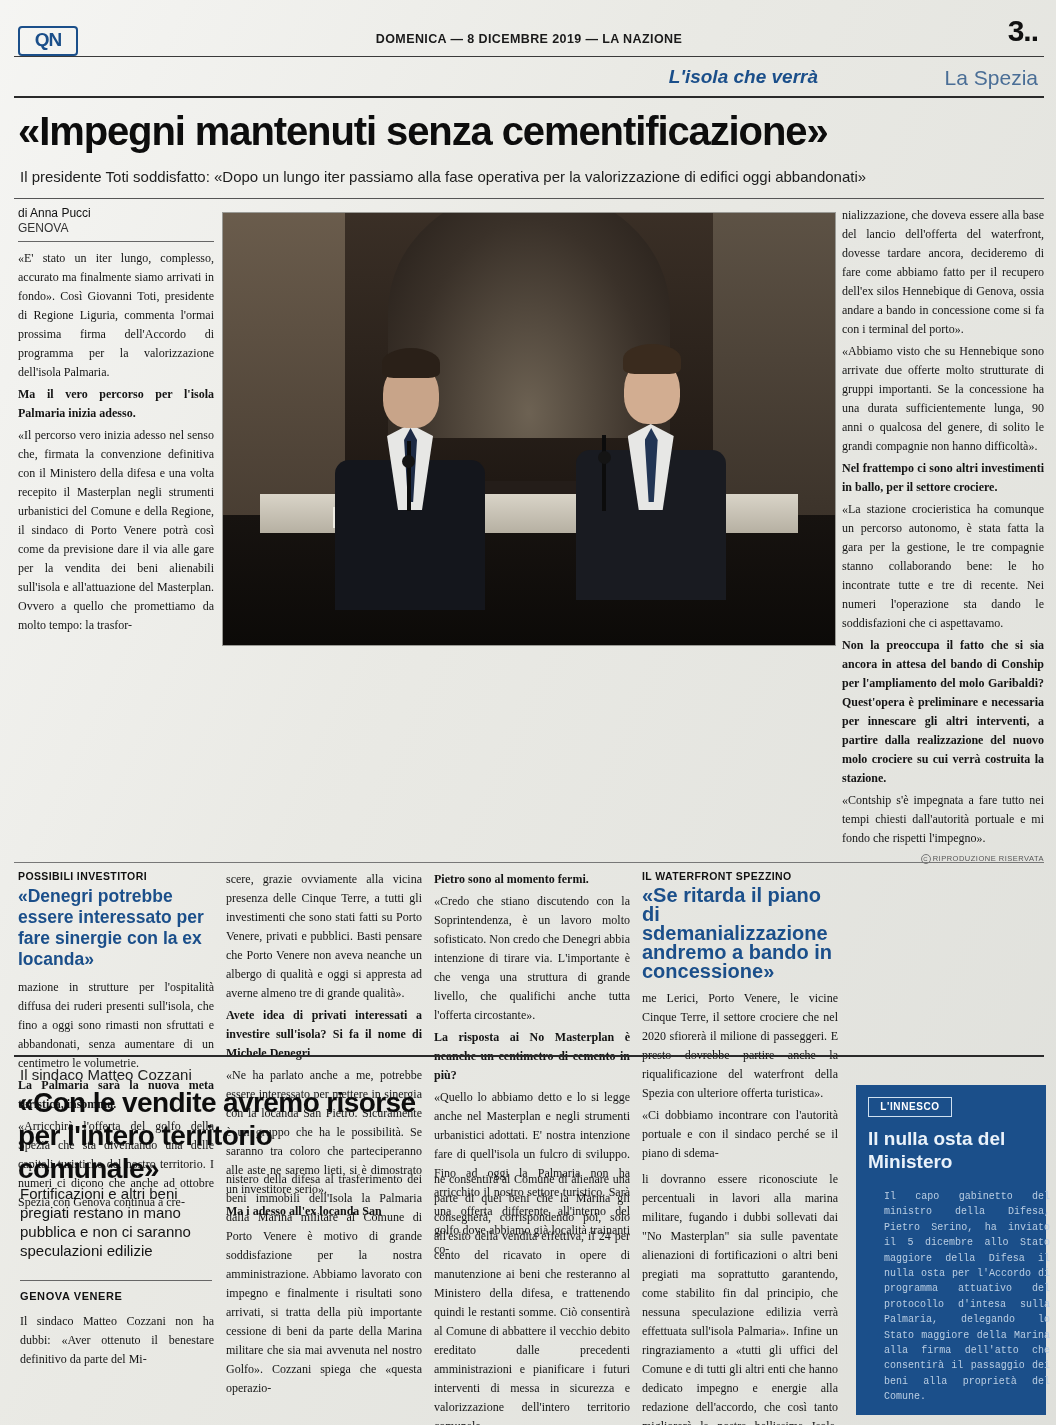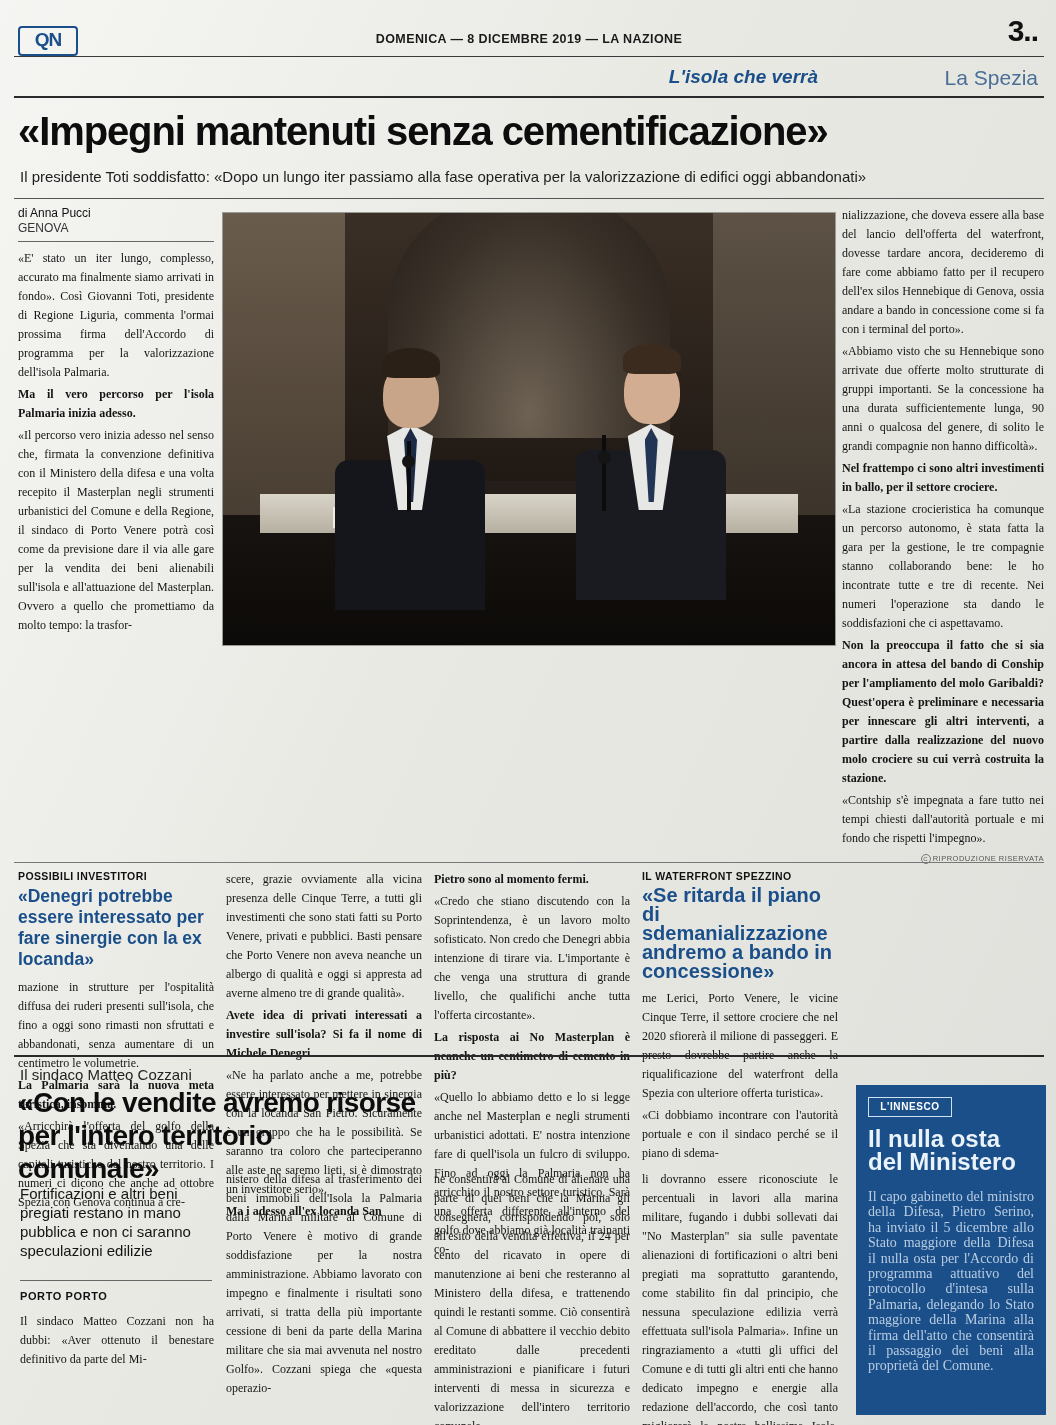--- a/index.html
+++ b/index.html
@@ -93,24 +93,24 @@
   .lc3{left:420px;top:108px;width:196px;}
   .lc4{left:628px;top:108px;width:196px;}
 
   
   .innesco{position:absolute;left:842px;top:1075px;width:190px;height:330px;
       background:#1b4f8a;color:#fff;}
   .innesco .tag{position:absolute;left:12px;top:12px;width:82px;height:18px;
       border:1px solid #cfe0f0;color:#fff;font-family:"Liberation Sans",sans-serif;
       font-size:10px;font-weight:bold;letter-spacing:0.6px;text-align:center;line-height:18px;}
   .innesco .ttl{position:absolute;left:12px;top:42px;width:168px;
-      font-family:"Liberation Sans",sans-serif;font-weight:bold;font-size:24px;
+      font-family:"Liberation Sans",sans-serif;font-weight:bold;font-size:19px;
       line-height:23px;color:#eaf2fa;}
-  .innesco .txt{position:absolute;left:12px;top:104px;width:166px;
-      font-family:Liberation Serif, serif;font-size:14px;line-height:15.4px;
+  .innesco .txt{position:absolute;left:28px;top:104px;width:166px;
+      font-family:Liberation Mono, monospace;font-size:10px;line-height:15.4px;
       color:#b9cde2;text-align:justify;}
 
   .repro{font-family:"Liberation Sans",sans-serif;font-size:7.5px;color:#555;
       letter-spacing:0.5px;text-align:right;margin-top:6px;}
   .repro .c{display:inline-block;border:1px solid #777;border-radius:50%;
       width:8px;height:8px;line-height:8px;text-align:center;font-size:6px;margin-right:2px;}
 
   
   .ph{position:absolute;inset:0;background:#241d19;}
   .ph .wallL{position:absolute;left:0;top:0;width:26%;height:100%;
@@ -253,21 +253,21 @@
       </div>
     </div>
   </div>
 
   <div class="rule-lower"></div>
   <div class="lower">
     <div class="lower-kicker">Il sindaco Matteo Cozzani</div>
     <div class="lower-head">«Con le vendite avremo risorse per l'intero territorio comunale»</div>
     <div class="lower-stand">Fortificazioni e altri beni pregiati restano in mano pubblica e non ci saranno speculazioni edilizie</div>
     <div class="lower-rule"></div>
-    <div class="lower-sub">PORTO PORTO</div>
+    <div class="lower-sub">GENOVA VENERE</div>
 
     <div class="lc lc1">
       <p class="t">Il sindaco Matteo Cozzani non ha dubbi: «Aver ottenuto il benestare definitivo da parte del Mi-</p>
     </div>
     <div class="lc lc2">
       <p class="t">nistero della difesa al trasferimento dei beni immobili dell'Isola la Palmaria dalla Marina militare al Comune di Porto Venere è motivo di grande soddisfazione per la nostra amministrazione. Abbiamo lavorato con impegno e finalmente i risultati sono arrivati, si tratta della più importante cessione di beni da parte della Marina militare che sia mai avvenuta nel nostro Golfo». Cozzani spiega che «questa operazio-</p>
     </div>
     <div class="lc lc3">
       <p class="t">ne consentirà al Comune di alienare una parte di quei beni che la Marina gli consegnerà, corrispondendo poi, solo all'esito della vendita effettiva, il 24 per cento del ricavato in opere di manutenzione ai beni che resteranno al Ministero della difesa, e trattenendo quindi le restanti somme. Ciò consentirà al Comune di abbattere il vecchio debito ereditato dalle precedenti amministrazioni e pianificare i futuri interventi di messa in sicurezza e valorizzazione dell'intero territorio comunale».</p>
       <p class="t b">E conclude: «L'accordo firmeremo nei prossimi giorni individua con precisione gli immobili che verranno alienati per i qua-</p>

